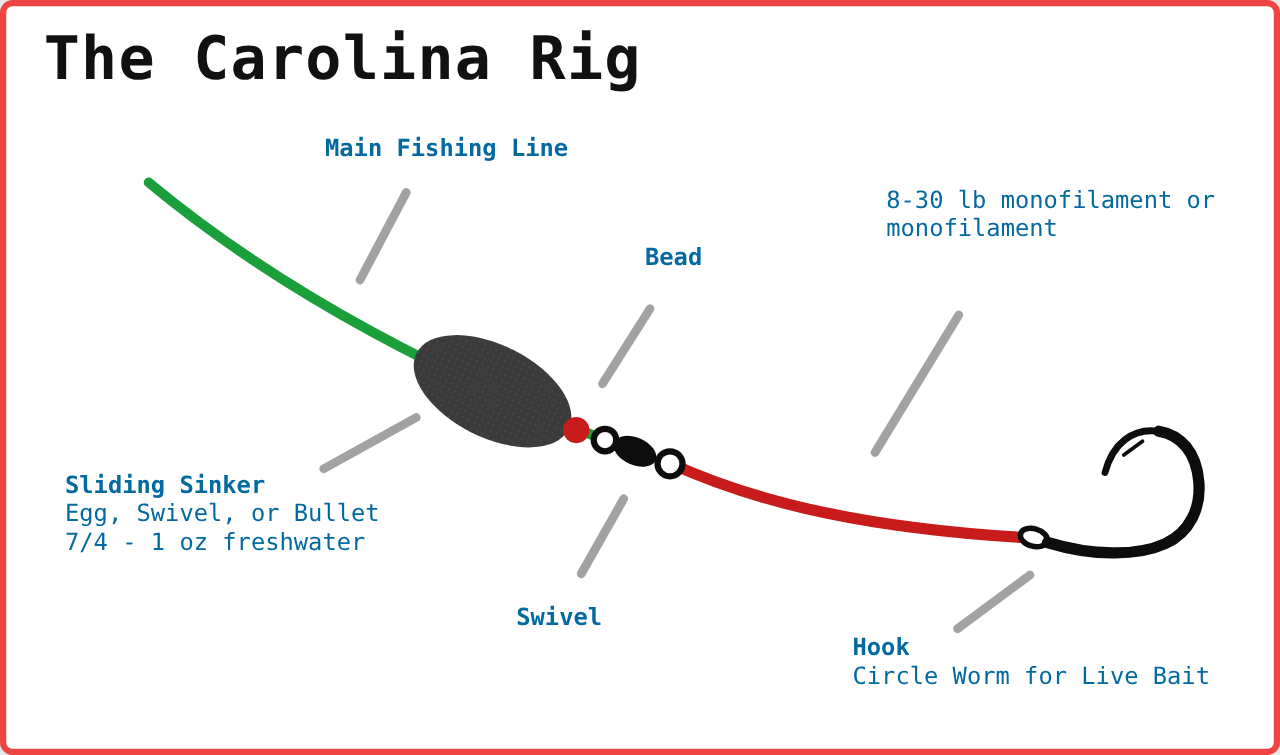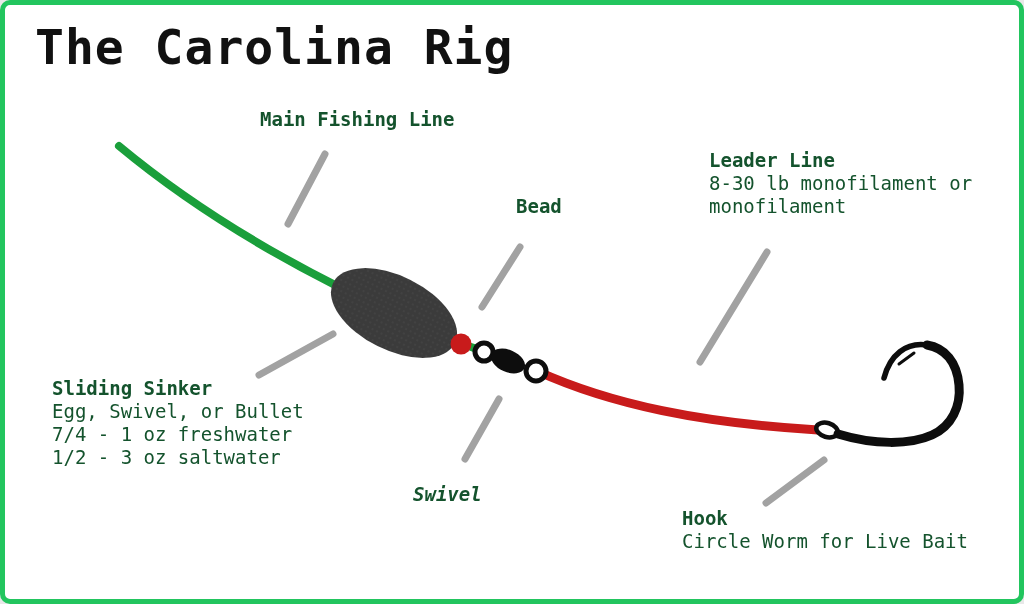--- a/index.html
+++ b/index.html
@@ -1,32 +1,32 @@
 <!DOCTYPE html>
 <html><head>
 <meta charset="utf-8">
 <style>
   html,body{margin:0;padding:0;background:#e8e8e8;}
   .frame{
     position:relative;
     width:1024px;height:604px;
     box-sizing:border-box;
     background:#ffffff;
-    border:5px solid #22c55e;
+    border:5px solid #ef4444;
     border-radius:10px;
     overflow:hidden;
     font-family:"DejaVu Sans Mono","Liberation Mono",monospace;
   }
   .rig-svg{position:absolute;left:0;top:0;width:1014px;height:594px;}
   .page-title{
     position:absolute;left:30px;top:14px;
     font-size:48px;font-weight:bold;color:#111;
     letter-spacing:1px;white-space:nowrap;
   }
-  .label{position:absolute;color:#14532d;white-space:nowrap;line-height:23px;font-size:19px;}
+  .label{position:absolute;color:#0369a1;white-space:nowrap;line-height:23px;font-size:19px;}
   .label .hd{font-weight:bold;}
   .label .bd{font-weight:normal;}
   .ctr{text-align:center;}
 </style>
 </head>
 <body>
 
 <div class="frame">
 
   <svg class="rig-svg" viewBox="0 0 1014 594">
@@ -72,33 +72,31 @@
 
   <div class="label ctr" style="left:255px;top:103px;">
     <div class="hd">Main Fishing Line</div>
   </div>
 
   <div class="label" style="left:511px;top:190px;">
     <div class="hd">Bead</div>
   </div>
 
   <div class="label" style="left:704px;top:144px;">
-    <div class="hd">Leader Line</div>
     <div class="bd">8-30 lb monofilament or</div>
     <div class="bd">monofilament</div>
   </div>
 
   <div class="label" style="left:47px;top:372px;">
     <div class="hd">Sliding Sinker</div>
     <div class="bd">Egg, Swivel, or Bullet</div>
     <div class="bd">7/4 - 1 oz freshwater</div>
-    <div class="bd">1/2 - 3 oz saltwater</div>
   </div>
 
-  <div class="label" style="left:408px;top:478px;font-style:italic;">
+  <div class="label" style="left:408px;top:478px;">
     <div class="hd">Swivel</div>
   </div>
 
   <div class="label" style="left:677px;top:502px;">
     <div class="hd">Hook</div>
     <div class="bd">Circle Worm for Live Bait</div>
   </div>
 
 </div>
 

